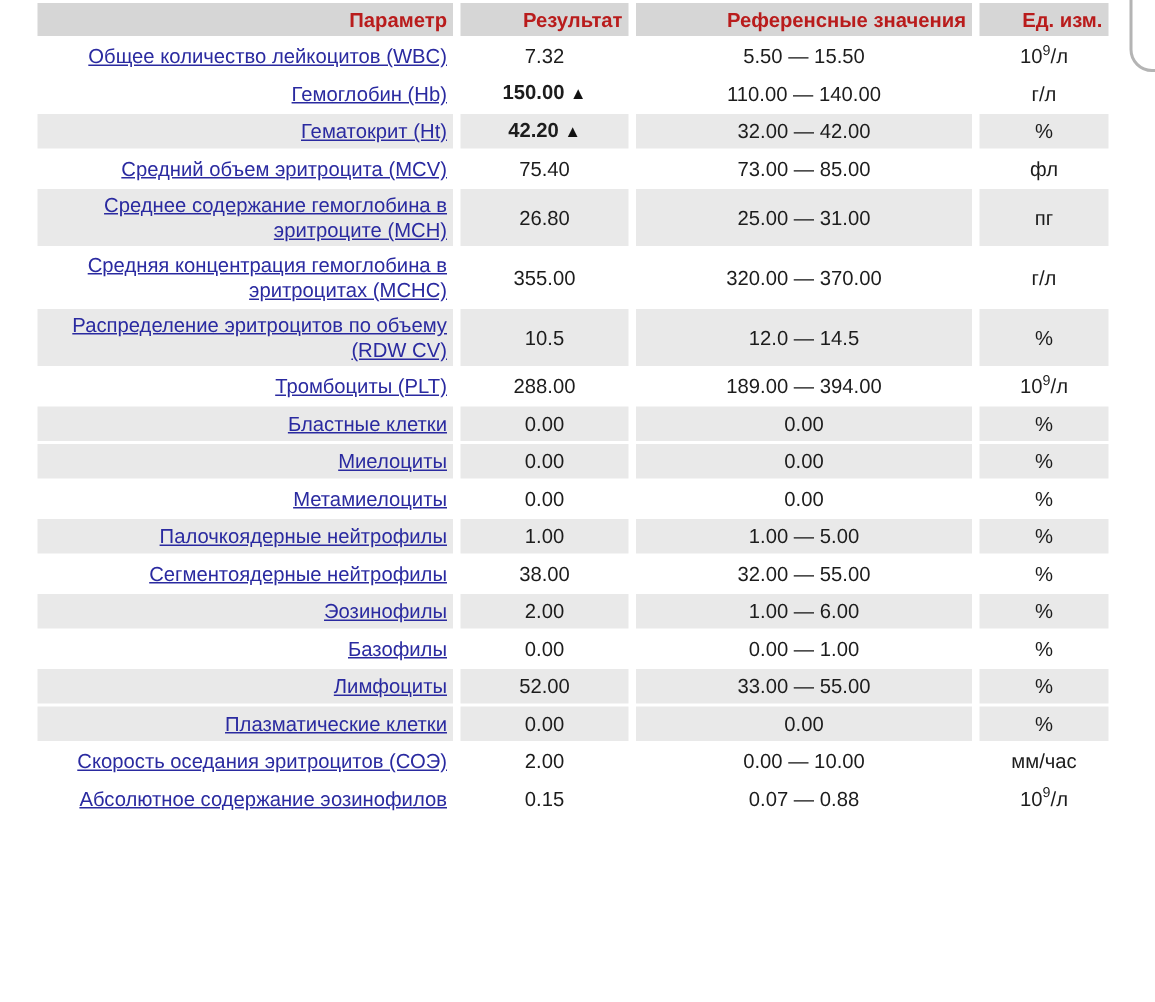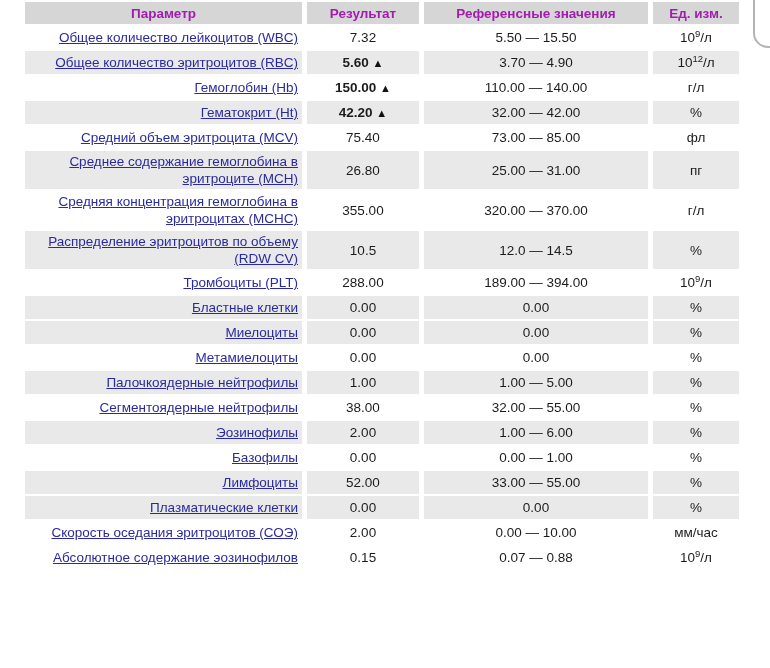--- a/index.html
+++ b/index.html
@@ -20,22 +20,22 @@
     left: 20px;
     top: 0;
     table-layout: fixed;
     border-collapse: separate;
     border-spacing: 5px 2.5px;
   }
   th {
     background: var(--header-bg, #d6d6d6);
     font-weight: bold;
     font-size: 13.5px;
-    color: #a21caf;
-    text-align: center;
+    color: #b91c1c;
+    text-align: right;
     vertical-align: middle;
     padding: 3px 4px;
     height: 22px;
     white-space: nowrap;
   }
   td {
     font-size: 13.5px;
     color: var(--text, #1c1c1c);
     line-height: 17px;
     padding: 2px 4px;
@@ -86,26 +86,20 @@
         <th>Ед. изм.</th>
       </tr>
     </thead>
     <tbody>
         <tr>
           <td class="param"><a href="#">Общее количество лейкоцитов (WBC)</a></td>
           <td class="result">7.32</td>
           <td class="ref">5.50 — 15.50</td>
           <td class="unit">10<sup>9</sup>/л</td>
         </tr>
-        <tr class="alt">
-          <td class="param"><a href="#">Общее количество эритроцитов (RBC)</a></td>
-          <td class="result hi">5.60 <span class="mark">▲</span></td>
-          <td class="ref">3.70 — 4.90</td>
-          <td class="unit">10<sup>12</sup>/л</td>
-        </tr>
         <tr>
           <td class="param"><a href="#">Гемоглобин (Hb)</a></td>
           <td class="result hi">150.00 <span class="mark">▲</span></td>
           <td class="ref">110.00 — 140.00</td>
           <td class="unit">г/л</td>
         </tr>
         <tr class="alt">
           <td class="param"><a href="#">Гематокрит (Ht)</a></td>
           <td class="result hi">42.20 <span class="mark">▲</span></td>
           <td class="ref">32.00 — 42.00</td>

